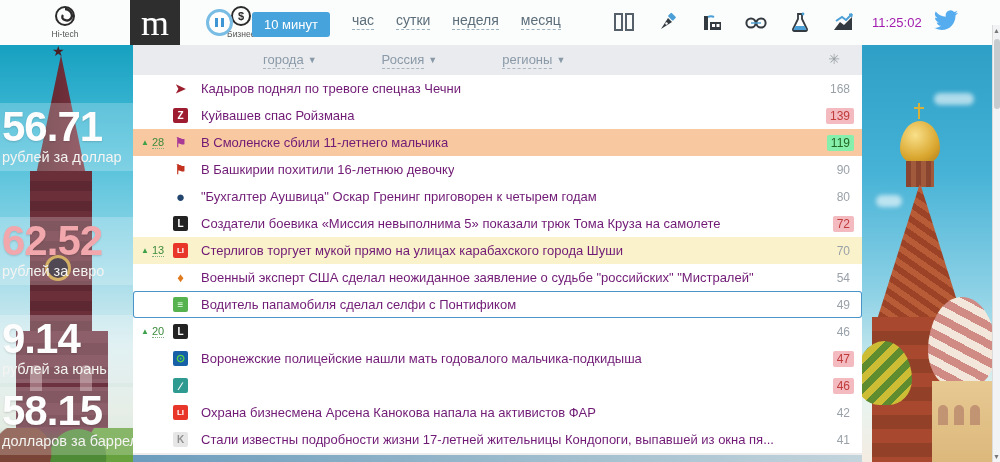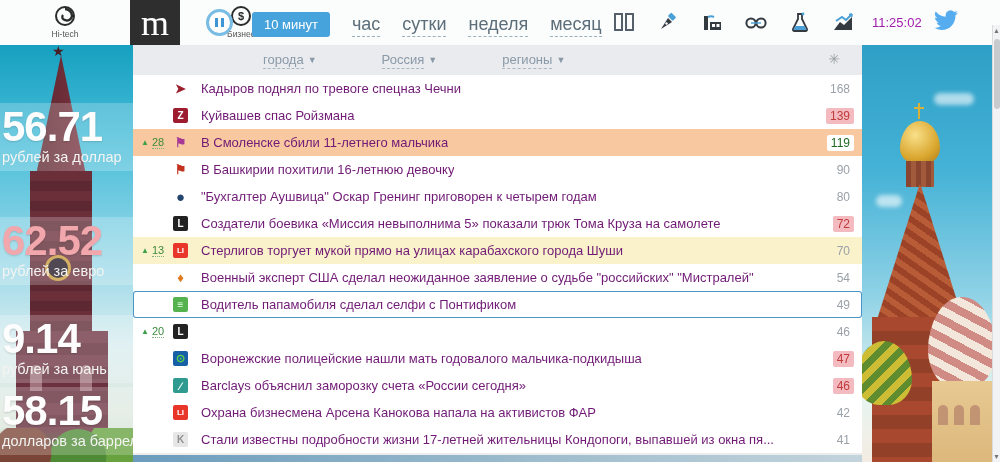--- a/index.html
+++ b/index.html
@@ -7,23 +7,23 @@
 
   
   .header{position:absolute;left:0;top:0;width:1000px;height:45px;background:#fbfcfc;border-bottom:1px solid #dfe2e4;}
   .cats{position:absolute;left:12px;top:4px;display:flex;gap:14px;}
   .cat{width:42px;text-align:center;cursor:pointer;margin-left:32px;}
   .cat .ic{height:24px;display:flex;align-items:center;justify-content:center;}
   .cat .lbl{font-size:8.5px;color:#555;margin-top:1px;}
   .mlogo{position:absolute;left:130px;top:0;width:50px;height:45px;background:#2e2e2e;color:#fff;display:flex;align-items:center;justify-content:center;font-family:"Liberation Serif",serif;font-size:36px;line-height:1;cursor:pointer;}
   .pausebtn{position:absolute;left:206px;top:9px;width:27px;height:27px;border-radius:50%;border:3px solid #79bce4;box-sizing:border-box;display:flex;align-items:center;justify-content:center;gap:3px;cursor:pointer;background:#fff;}
   .pausebtn i{display:block;width:3px;height:9px;background:#3e97d4;}
-  .tabs{position:absolute;left:252px;top:12px;display:flex;align-items:flex-end;gap:22px;}
+  .tabs{position:absolute;left:252px;top:12px;display:flex;align-items:flex-start;gap:22px;}
   .tabsel{background:#47a3dc;color:#fff;font-size:13px;padding:5px 12px;border-radius:3px;cursor:pointer;}
-  .tablink{font-size:18px;color:#5c6e7a;border-bottom:1px dashed #9ab0bd;padding-bottom:1px;cursor:pointer;}
+  .tablink{font-size:14px;color:#5c6e7a;border-bottom:1px dashed #9ab0bd;padding-bottom:1px;cursor:pointer;}
   .tools{position:absolute;left:612px;top:10px;display:flex;gap:20px;align-items:center;}
   .tool{width:24px;height:24px;display:flex;align-items:center;justify-content:center;cursor:pointer;}
   .clock{position:absolute;left:872px;top:15px;font-size:13px;color:#a21caf;}
   .twitter{position:absolute;left:933px;top:10px;width:26px;height:24px;cursor:pointer;}
 
   
   .sidebar{position:absolute;left:0;top:45px;width:133px;height:417px;overflow:hidden;background:linear-gradient(180deg,#17a0c0 0%,#45bcd8 22%,#8ed5e6 48%,#d9edf0 72%,#dfe9e0 88%,#cfe0d2 100%);}
   .spire{position:absolute;left:36px;top:10px;width:50px;height:120px;background:linear-gradient(90deg,#5c2730,#7a3340);clip-path:polygon(50% 0,100% 100%,0 100%);}
   .star{position:absolute;left:52px;top:-2px;font-size:14px;color:#4a1d22;}
   .tower-mid{position:absolute;left:30px;top:126px;width:62px;height:160px;background:repeating-linear-gradient(180deg,#6b2f3a 0 10px,#5e2833 10px 20px);}
@@ -50,21 +50,21 @@
   .row.peach{background:#f8c8a0;}
   .row.yellow{background:#faf2cb;}
   .row.selected{box-shadow:inset 0 0 0 1px #4a94c8;border-radius:3px;}
   .delta{position:absolute;left:8px;top:0;height:27px;display:flex;align-items:center;gap:3px;font-size:11px;color:#3c8a3c;}
   .delta .tri{font-size:8px;color:#3fa04a;}
   .delta .num{border-bottom:1px dotted #7fae7f;}
   .fav{margin-left:40px;width:15px;height:15px;border-radius:2px;display:flex;align-items:center;justify-content:center;font-weight:bold;flex:0 0 15px;}
   .title{margin-left:13px;font-size:13px;color:#701a75;white-space:nowrap;overflow:hidden;max-width:590px;}
   .count{position:absolute;right:8px;font-size:12px;color:#9aa1a8;padding:1px 4px;border-radius:2px;}
   .count.pink{background:#f3bac0;color:#c03b3b;}
-  .count.green{background:#ffffff;color:#226622;}
+  .count.green{background:#86efac;color:#226622;}
 
   
   .photo{position:absolute;left:862px;top:45px;width:130px;height:417px;overflow:hidden;background:linear-gradient(180deg,#2e9fc6 0%,#45b2d6 30%,#8fd2e6 60%,#e8f4f0 85%,#f4ece2 100%);}
   .cloud{position:absolute;width:40px;height:12px;border-radius:10px;background:rgba(255,255,255,.6);filter:blur(2px);}
   .cross{position:absolute;left:56px;top:58px;width:2px;height:16px;background:#d8b13c;}
   .cross:after{content:"";position:absolute;left:-4px;top:4px;width:10px;height:2px;background:#d8b13c;}
   .golddome{position:absolute;left:38px;top:76px;width:40px;height:44px;background:radial-gradient(circle at 38% 32%,#f9e08a,#d9a62e 60%,#a8761a);border-radius:50% 50% 46% 46%/62% 62% 38% 38%;}
   .drum{position:absolute;left:44px;top:116px;width:28px;height:26px;background:repeating-linear-gradient(90deg,#8a4530 0 5px,#a25a3c 5px 10px);}
   .tent{position:absolute;left:14px;top:138px;width:88px;height:140px;background:repeating-linear-gradient(35deg,#b85c38 0 6px,#9c4226 6px 12px);clip-path:polygon(50% 0,100% 100%,0 100%);}
   .cbody{position:absolute;left:10px;top:272px;width:92px;height:145px;background:repeating-linear-gradient(180deg,#a8492f 0 14px,#934028 14px 28px);}
@@ -295,21 +295,20 @@
         <span class="fav" style="background: rgb(34, 34, 34); color: rgb(255, 255, 255); font-size: 10px;">L</span>
         <span class="count">46</span>
       </div>
       <div class="row">
         <span class="fav" style="background: rgb(23, 96, 168); color: rgb(84, 209, 72); font-size: 11px;">⊙</span>
         <span class="title">Воронежские полицейские нашли мать годовалого мальчика-подкидыша</span>
         <span class="count pink">47</span>
       </div>
       <div class="row">
         <span class="fav" style="background: rgb(47, 154, 143); color: rgb(255, 255, 255); font-size: 11px;">∕</span>
-        <span class="title">Barclays объяснил заморозку счета «России сегодня»</span>
         <span class="count pink">46</span>
       </div>
       <div class="row">
         <span class="fav" style="background: rgb(232, 54, 43); color: rgb(255, 255, 255); font-size: 8px;">LI</span>
         <span class="title">Охрана бизнесмена Арсена Канокова напала на активистов ФАР</span>
         <span class="count">42</span>
       </div>
       <div class="row">
         <span class="fav" style="background: rgb(230, 230, 230); color: rgb(144, 144, 144); font-size: 10px;">K</span>
         <span class="title">Стали известны подробности жизни 17-летней жительницы Кондопоги, выпавшей из окна пя...</span>

